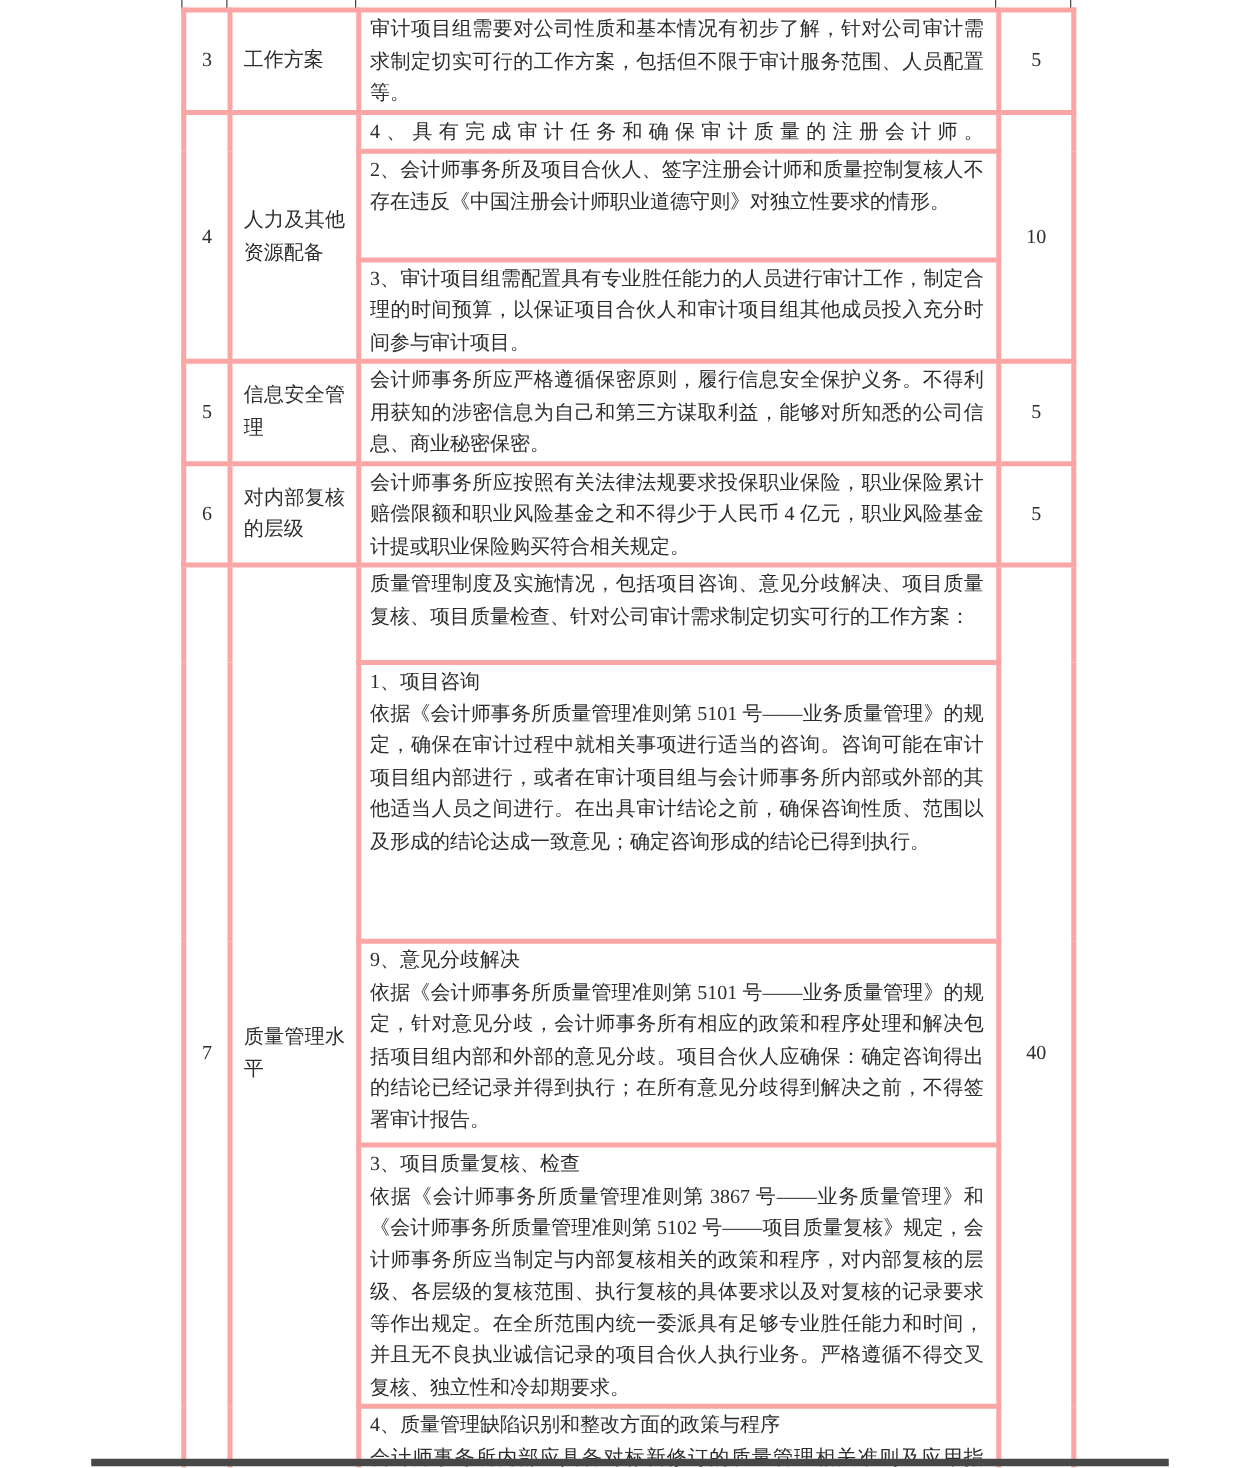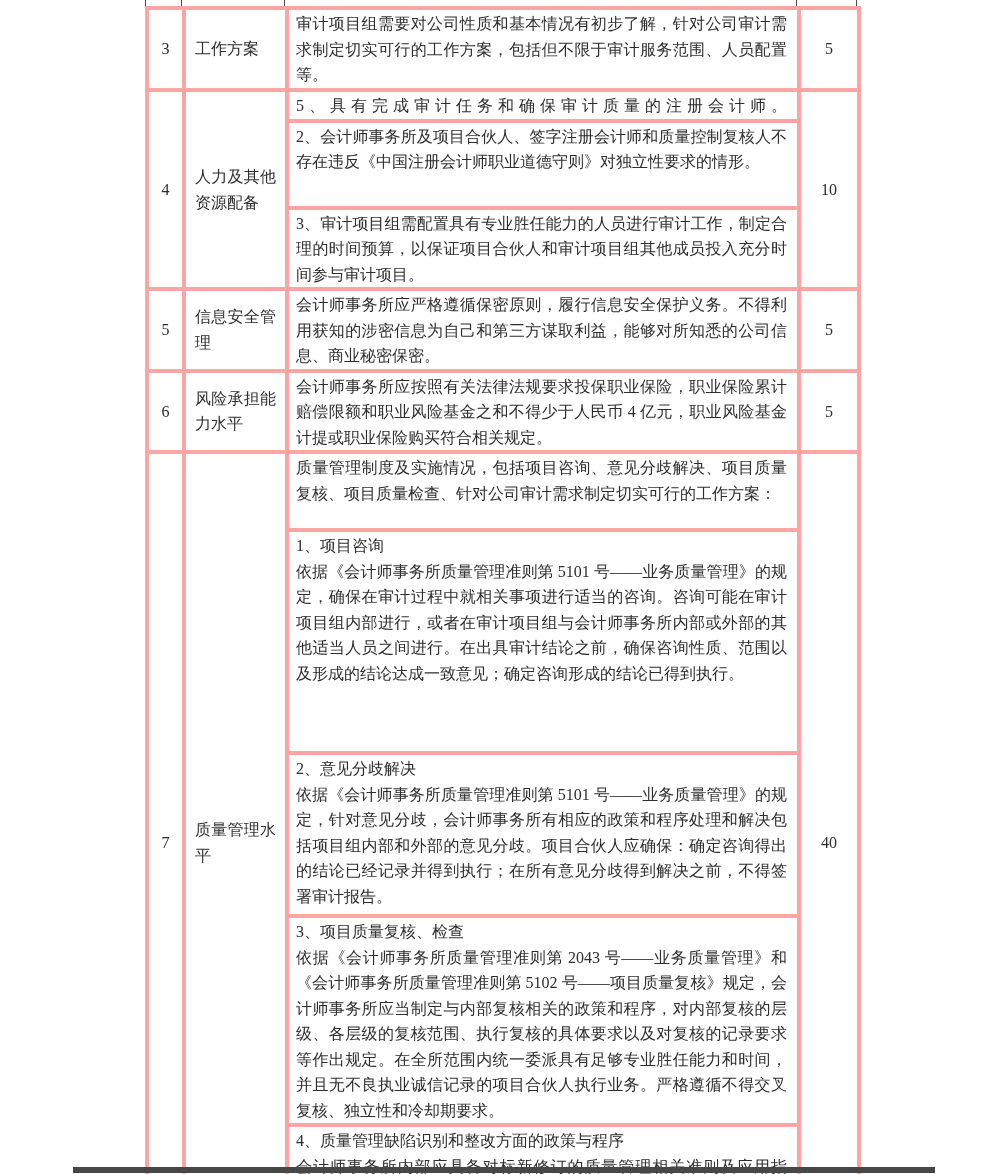--- a/index.html
+++ b/index.html
@@ -97,21 +97,21 @@
         <td class="desc">
           <div>审计项目组需要对公司性质和基本情况有初步了解，针对公司审计需求制定切实可行的工作方案，包括但不限于审计服务范围、人员配置等。</div>
         </td>
         <td class="score">5</td>
       </tr>
 
       <tr class="h27">
         <td class="no" rowspan="3">4</td>
         <td class="name" rowspan="3">人力及其他资源配备</td>
         <td class="desc">
-          <div class="spread">5、具有完成审计任务和确保审计质量的注册会计师。</div>
+          <div class="spread">4、具有完成审计任务和确保审计质量的注册会计师。</div>
         </td>
         <td class="score" rowspan="3">10</td>
       </tr>
       <tr class="h87">
         <td class="desc">
           <div>2、会计师事务所及项目合伙人、签字注册会计师和质量控制复核人不存在违反《中国注册会计师职业道德守则》对独立性要求的情形。</div>
         </td>
       </tr>
       <tr class="h77">
         <td class="desc">
@@ -123,21 +123,21 @@
         <td class="no">5</td>
         <td class="name">信息安全管理</td>
         <td class="desc">
           <div>会计师事务所应严格遵循保密原则，履行信息安全保护义务。不得利用获知的涉密信息为自己和第三方谋取利益，能够对所知悉的公司信息、商业秘密保密。</div>
         </td>
         <td class="score">5</td>
       </tr>
 
       <tr class="h80">
         <td class="no">6</td>
-        <td class="name">风险承担能力水平</td>
+        <td class="name">对内部复核的层级</td>
         <td class="desc">
           <div>会计师事务所应按照有关法律法规要求投保职业保险，职业保险累计赔偿限额和职业风险基金之和不得少于人民币 4 亿元，职业风险基金计提或职业保险购买符合相关规定。</div>
         </td>
         <td class="score">5</td>
       </tr>
 
       <tr class="h78">
         <td class="no" rowspan="5">7</td>
         <td class="name" rowspan="5">质量管理水平</td>
         <td class="desc">
@@ -146,28 +146,28 @@
         <td class="score" rowspan="5">40</td>
       </tr>
       <tr class="h183">
         <td class="desc">
           <div>1、项目咨询</div>
           <div>依据《会计师事务所质量管理准则第 5101 号——业务质量管理》的规定，确保在审计过程中就相关事项进行适当的咨询。咨询可能在审计项目组内部进行，或者在审计项目组与会计师事务所内部或外部的其他适当人员之间进行。在出具审计结论之前，确保咨询性质、范围以及形成的结论达成一致意见；确定咨询形成的结论已得到执行。</div>
         </td>
       </tr>
       <tr class="h163">
         <td class="desc">
-          <div>2、意见分歧解决</div>
+          <div>9、意见分歧解决</div>
           <div>依据《会计师事务所质量管理准则第 5101 号——业务质量管理》的规定，针对意见分歧，会计师事务所有相应的政策和程序处理和解决包括项目组内部和外部的意见分歧。项目合伙人应确保：确定咨询得出的结论已经记录并得到执行；在所有意见分歧得到解决之前，不得签署审计报告。</div>
         </td>
       </tr>
       <tr class="h205">
         <td class="desc">
           <div>3、项目质量复核、检查</div>
-          <div>依据《会计师事务所质量管理准则第 2043 号——业务质量管理》和《会计师事务所质量管理准则第 5102 号——项目质量复核》规定，会计师事务所应当制定与内部复核相关的政策和程序，对内部复核的层级、各层级的复核范围、执行复核的具体要求以及对复核的记录要求等作出规定。在全所范围内统一委派具有足够专业胜任能力和时间，并且无不良执业诚信记录的项目合伙人执行业务。严格遵循不得交叉复核、独立性和冷却期要求。</div>
+          <div>依据《会计师事务所质量管理准则第 3867 号——业务质量管理》和《会计师事务所质量管理准则第 5102 号——项目质量复核》规定，会计师事务所应当制定与内部复核相关的政策和程序，对内部复核的层级、各层级的复核范围、执行复核的具体要求以及对复核的记录要求等作出规定。在全所范围内统一委派具有足够专业胜任能力和时间，并且无不良执业诚信记录的项目合伙人执行业务。严格遵循不得交叉复核、独立性和冷却期要求。</div>
         </td>
       </tr>
       <tr class="h108">
         <td class="desc">
           <div>4、质量管理缺陷识别和整改方面的政策与程序</div>
           <div>会计师事务所内部应具备对标新修订的质量管理相关准则及应用指南，设计和实施风险评估程序，设定质量目标、识别和评估质量风险、设计和采取应对措施。事务所应当实施统一的业务管理</div>
         </td>
       </tr>
 
     </tbody>

